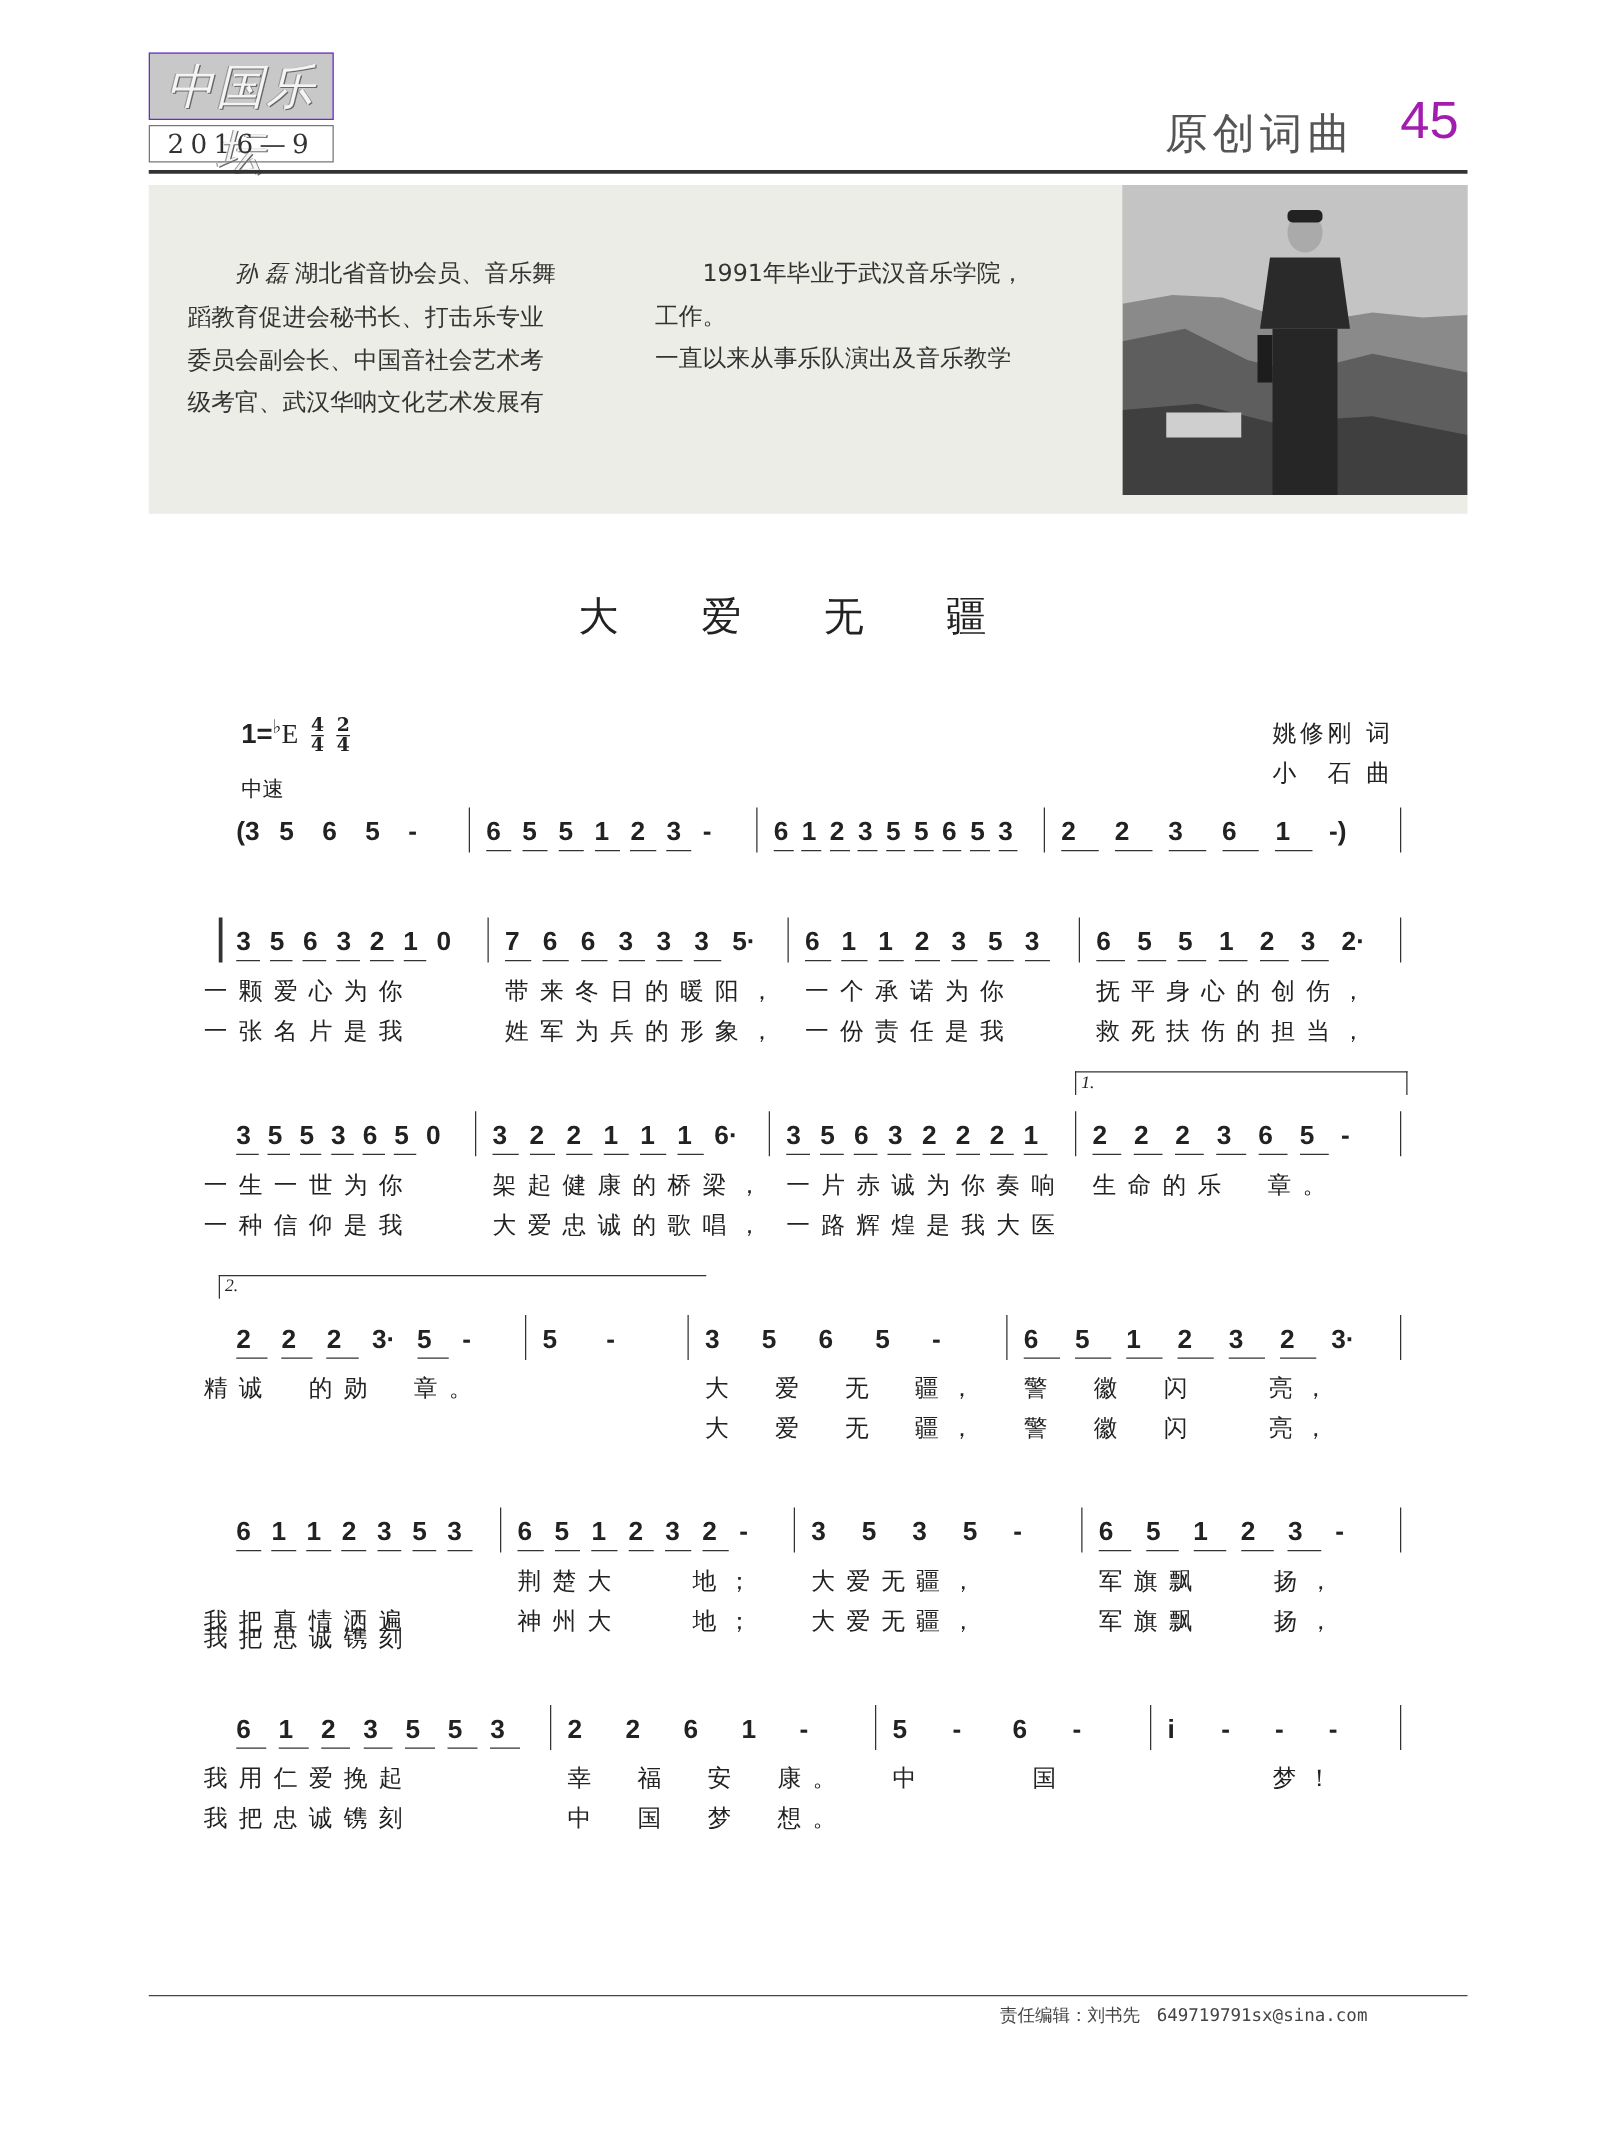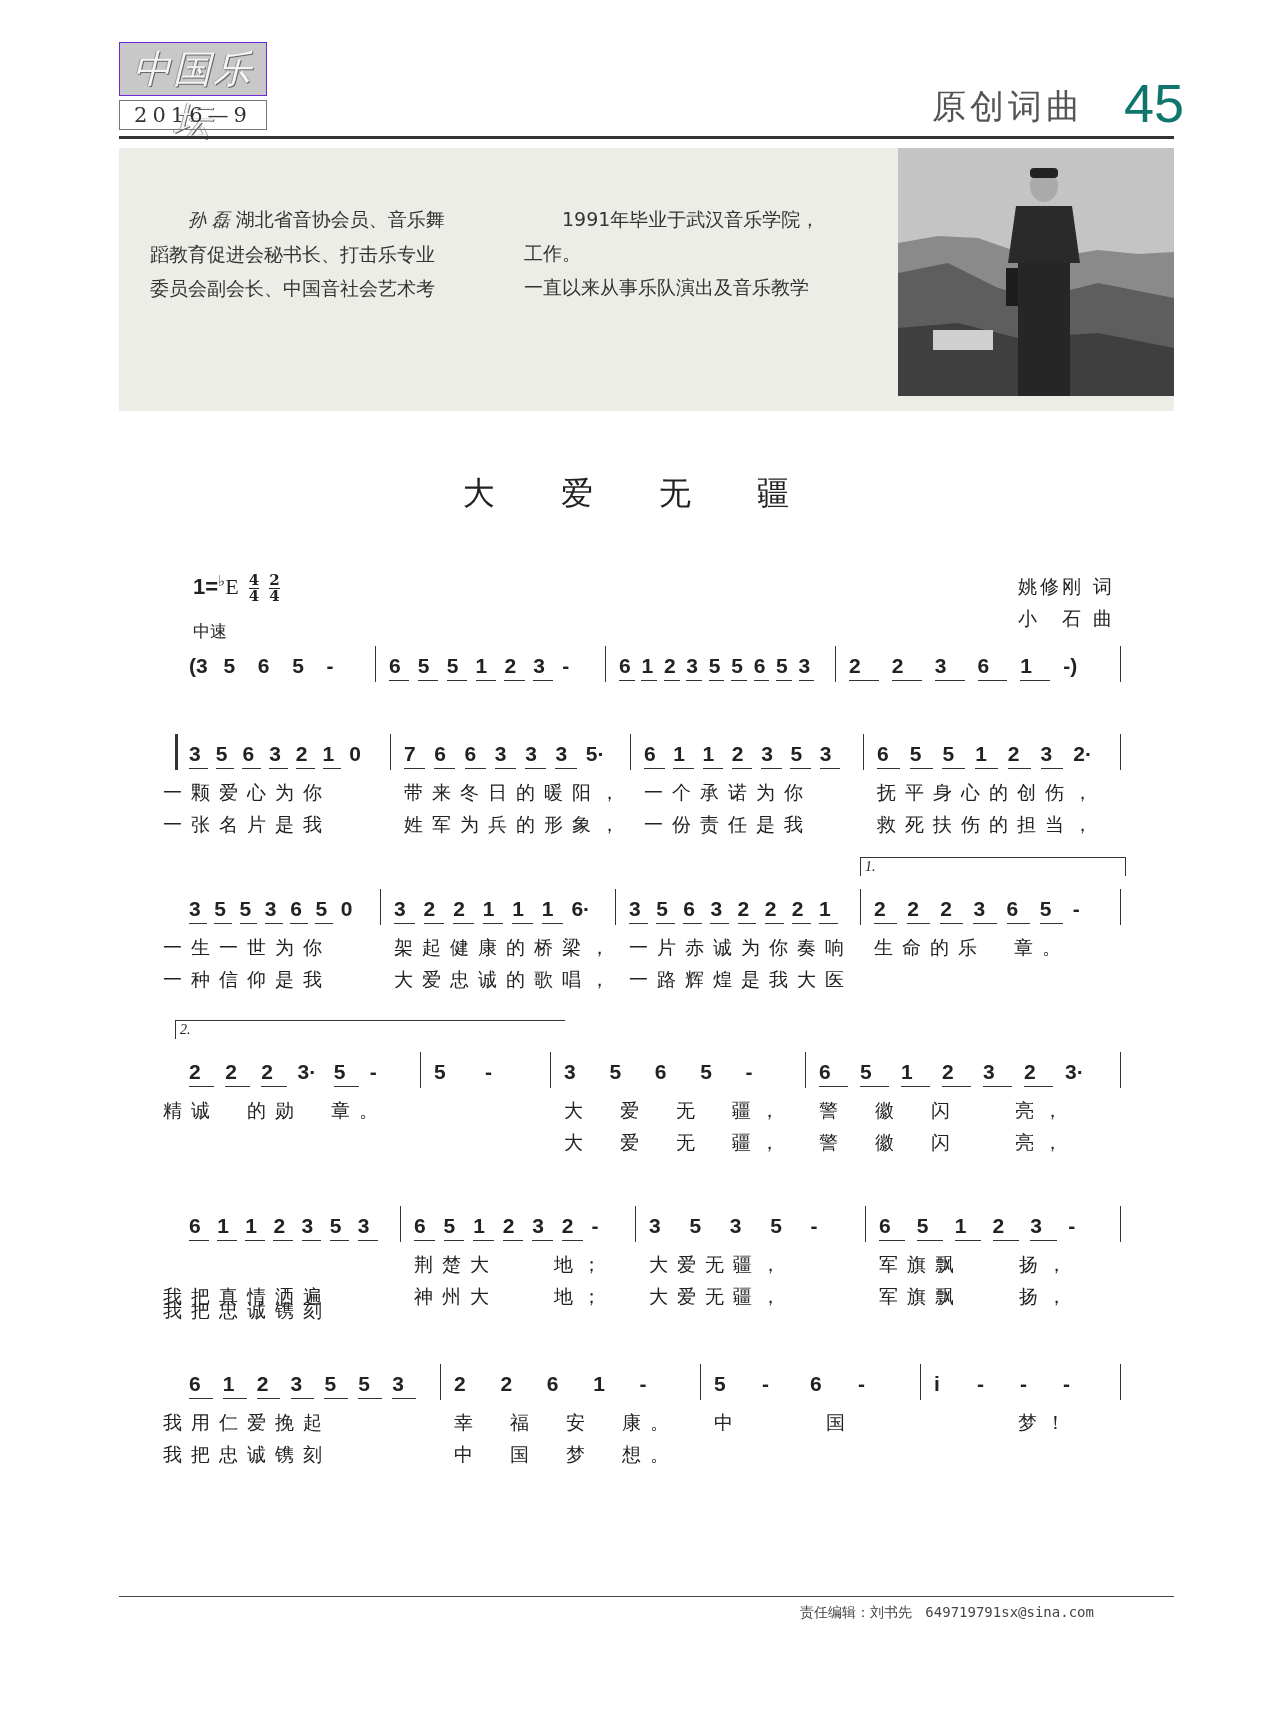--- a/index.html
+++ b/index.html
@@ -5,21 +5,21 @@
   html,body{margin:0;padding:0;background:#fff;}
   body{width:1280px;height:1725px;position:relative;overflow:hidden;font-family:"DejaVu Sans","Liberation Sans",sans-serif;color:#222;}
   .abs{position:absolute;}
   
   .mag-logo{left:119px;top:42px;width:148px;height:54px;background:#c8c8c8;border:1px solid #6d28d9;box-sizing:border-box;
     font-family:"DejaVu Serif",serif;font-style:italic;font-size:38px;color:#f4f4f4;letter-spacing:2px;line-height:52px;text-align:center;
     text-shadow:1px 1px 0 #666,-1px 0 0 #999;}
   .mag-issue{left:119px;top:100px;width:148px;height:30px;border:1px solid #777;box-sizing:border-box;font-family:"DejaVu Serif",serif;
     font-size:21px;letter-spacing:5px;line-height:28px;text-align:center;color:#333;}
   .section-title{right:196px;top:84px;font-family:"DejaVu Serif",serif;font-size:34px;color:#555;letter-spacing:4px;}
-  .page-num{right:96px;top:72px;font-family:"Liberation Sans",sans-serif;font-size:54px;color:#0f766e;}
+  .page-num{right:113px;top:72px;font-family:"Liberation Sans",sans-serif;font-size:42px;color:#a21caf;}
   .header-rule{left:119px;top:136px;width:1055px;height:3px;background:#333;}
   
   .bio-box{left:119px;top:148px;width:1055px;height:263px;background:#ecede7;}
   .bio-col{font-family:"DejaVu Sans",sans-serif;font-size:19px;line-height:34px;color:#333;}
   .bio-left{left:150px;top:202px;width:340px;}
   .bio-right{left:524px;top:202px;width:340px;}
   .bio-name{font-family:"DejaVu Serif",serif;font-style:italic;font-size:18px;}
   .indent{display:inline-block;width:38px;}
   .photo{left:898px;top:148px;width:276px;height:248px;overflow:hidden;background:#b9b9b9;}
   
@@ -48,20 +48,21 @@
 <div class="abs mag-issue">2016—9</div>
 <div class="abs section-title">原创词曲</div>
 <div class="abs page-num">45</div>
 <div class="abs header-rule"></div>
 
 <div class="abs bio-box"></div>
 <div class="abs bio-col bio-left">
   <div><span class="indent"></span><span class="bio-name">孙 磊</span> <span>湖北省音协会员、音乐舞</span></div>
   <div>蹈教育促进会秘书长、打击乐专业</div>
   <div>委员会副会长、中国音社会艺术考</div>
+  <div>级考官、武汉华呐文化艺术发展有</div>
 </div>
 <div class="abs bio-col bio-right">
   <div><span class="indent"></span><span>1991年毕业于武汉音乐学院，</span></div>
   <div>工作。</div>
   <div>一直以来从事乐队演出及音乐教学</div>
 </div>
 <div class="abs photo">
   <svg width="276" height="248" viewBox="0 0 276 248">
     <rect width="276" height="248" fill="#c4c4c4"></rect>
     <path d="M0 95 L40 88 L80 90 L120 104 L150 110 L200 102 L240 106 L276 104 L276 248 L0 248Z" fill="#8a8a8a"></path>

